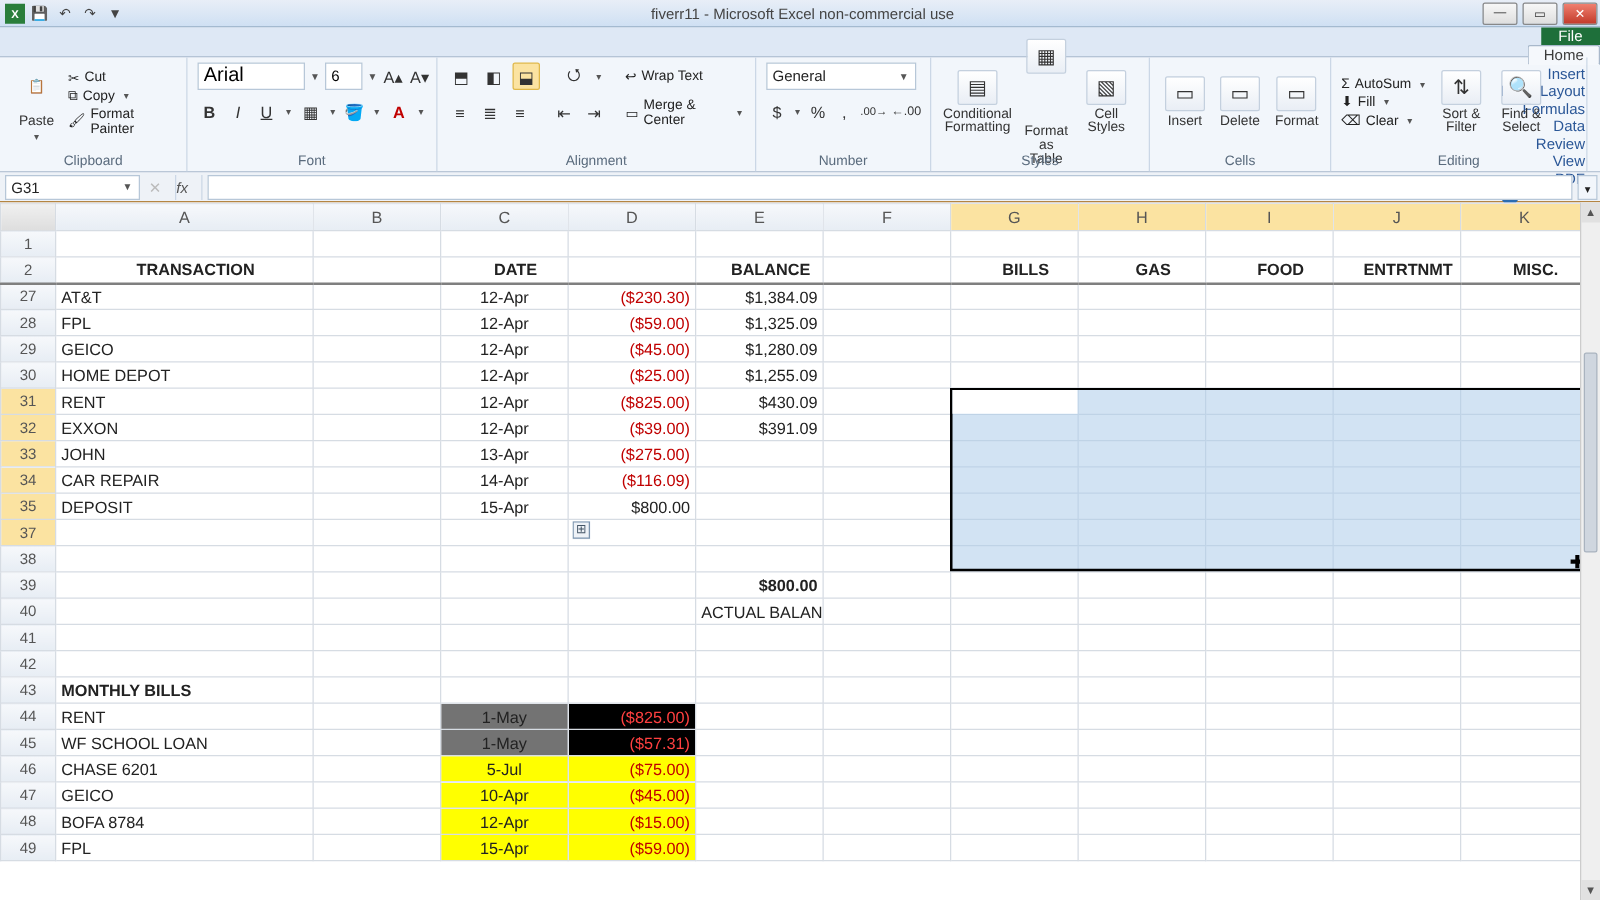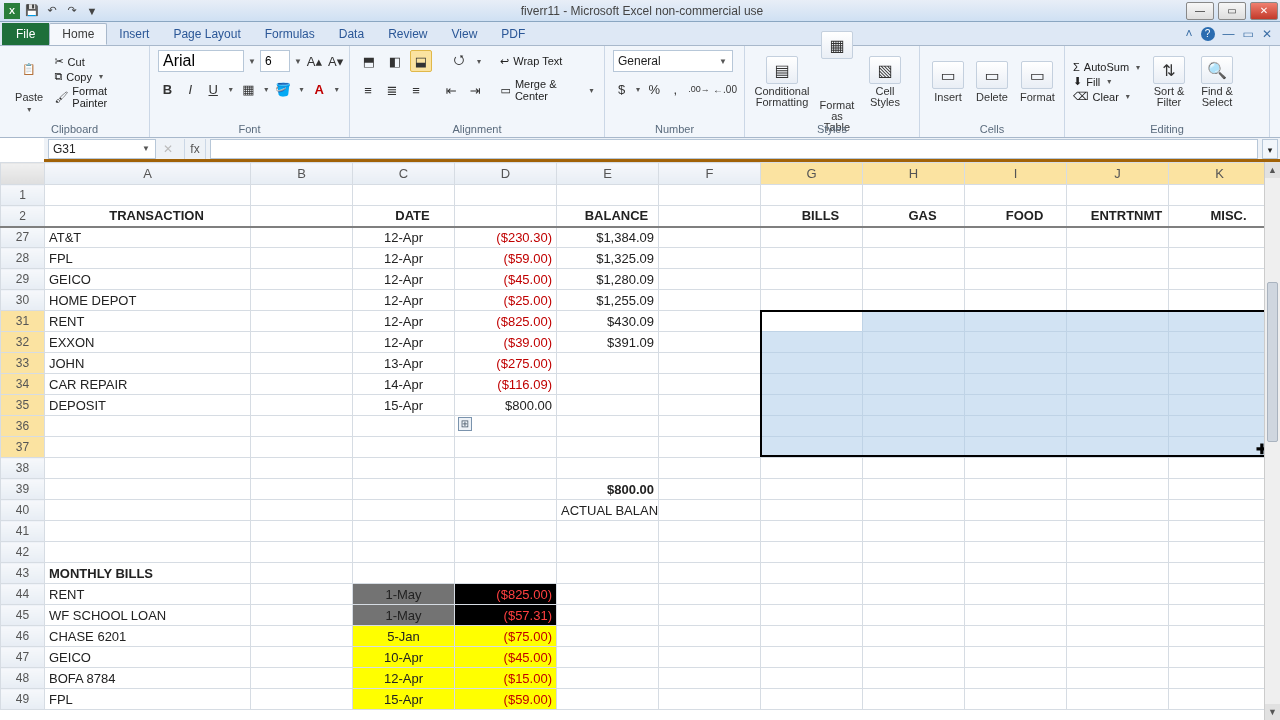--- a/index.html
+++ b/index.html
@@ -8,21 +8,21 @@
   
   .titlebar { height: 22px; background: linear-gradient(#e8eef7,#cfe0f3); display:flex; align-items:center; border-bottom:1px solid #8aa6c1; }
   .titlebar-left { display:flex; align-items:center; gap:4px; padding-left:4px; }
   .titlebar-left .ic{ width:16px; height:16px; display:inline-flex; align-items:center; justify-content:center; font-size:11px; color:#444; }
   .titlebar-title { flex:1; text-align:center; font-size:12px; color:#444; }
   .winbtns { display:flex; }
   .winbtn { width:28px; height:18px; margin:1px 2px; background:linear-gradient(#f7f7f7,#dedede); border:1px solid #888; border-radius:2px; display:flex; align-items:center; justify-content:center; font-size:10px; color:#333;}
   .winbtn.close{ background:linear-gradient(#f08070,#c23a2a); color:#fff; }
 
   
-  .ribtabs { height:24px; background:#dee8f5; display:flex; align-items:center; border-bottom:1px solid #a8b8cb; }
+  .ribtabs { height:24px; background:#dee8f5; display:flex; align-items:flex-end; border-bottom:1px solid #a8b8cb;flex-direction:column; }
   .filetab { background:#1e6f3a; color:#fff; height:22px; padding:0 14px; display:flex; align-items:center; font-size:12px; margin-left:2px;}
   .ribtab { height:22px; padding:0 12px; display:flex; align-items:center; color:#2b5797; font-size:12px; }
   .ribtab.active{ background:#f5f8fc; border:1px solid #a8b8cb; border-bottom:1px solid #f5f8fc; border-radius:2px 2px 0 0; color:#3b3b3b;}
   .ribhelp { margin-left:auto; display:flex; gap:8px; padding-right:8px; align-items:center; color:#3b6ea5;}
 
   
   .ribbon { height:92px; background:#f2f6fb; border-bottom:1px solid #a8b8cb; display:flex; }
   .group { border-right:1px solid #cbd7e6; padding:4px 8px 2px; display:flex; flex-direction:column; justify-content:space-between; }
   .group-label{ text-align:center; font-size:11px; color:#5a6b7d; padding-top:2px; position:relative;}
   .row{ display:flex; align-items:center; gap:4px; }
@@ -31,23 +31,23 @@
   .dd{ width:10px; font-size:8px; color:#555; text-align:center;}
   .bigbtn{ width:44px; display:flex; flex-direction:column; align-items:center; font-size:11px; color:#333; gap:2px; padding:2px 4px;}
   .bigbtn .ico{ width:32px; height:28px; background:linear-gradient(#fff,#e9eef5); border:1px solid #c4d0de; border-radius:2px; display:flex; align-items:center; justify-content:center; font-size:16px;}
   .bigicon{ width:32px; height:38px; display:flex; flex-direction:column; align-items:center; justify-content:center; }
   input.fontname{ width:86px; height:22px; border:1px solid #b7c7d8; background:#fff; padding:0 4px; font-size:16px;}
   input.fontsize{ width:30px; height:22px; border:1px solid #b7c7d8; background:#fff; padding:0 4px; font-size:12px;}
   .selectlike{ height:22px; border:1px solid #b7c7d8; background:#fff; padding:0 4px; font-size:12px; display:flex; align-items:center;}
   .txtline{ display:flex; align-items:center; gap:4px; font-size:11px;}
 
   
-  .fbar{ height:24px; background:#eef2f7; border-bottom:3px solid #a16207; display:flex; align-items:center;margin-left:44px;}
+  .fbar{ height:24px; background:#eef2f7; border-bottom:1px solid #a16207; display:flex; align-items:center;}
   .namebox{ width:108px; height:20px; margin:0 2px 0 4px; border:1px solid #b7c7d8; background:#fff; padding:0 4px; font-size:12px; display:flex; align-items:center;}
-  .fx{ width:22px; height:20px; text-align:center; color:#555; border-left:1px solid #cbd7e6; border-right:1px solid #cbd7e6; line-height:20px; margin-left:6px;}
+  .fx{ width:22px; height:20px; font-style:italic; color:#555; border-left:1px solid #cbd7e6; border-right:1px solid #cbd7e6; line-height:20px; margin-left:6px;}
   .formula{ flex:1; height:20px; border:1px solid #b7c7d8; background:#fff; margin:0 4px; }
   .fdrop{ width:16px; height:20px; border:1px solid #b7c7d8; background:#f2f6fb; text-align:center; font-size:9px; line-height:20px; margin-right:2px;}
 
   
   .grid{ position:relative; height:558px; background:#fff; display:flex; }
   .vscroll{ width:16px; background:#efefef; border-left:1px solid #ccc; position:relative;}
   .vscroll .arrow{height:16px; background:#e1e1e1; text-align:center; font-size:9px; line-height:16px; color:#555;}
   .vscroll .thumb{ position:absolute; left:2px; right:2px; top:120px; height:160px; background:#cfd6df; border:1px solid #a9b3bf; border-radius:2px;}
   .sheetwrap{ flex:1; overflow:hidden; position:relative; }
 
@@ -472,34 +472,20 @@
             <td class="r">$800.00</td>
             <td class="r"></td>
             <td class=""></td>
             <td class=""></td>
             <td class=""></td>
             <td class=""></td>
             <td class=""></td>
             <td class=""></td>
           </tr>
           <tr>
-            <th class="rowhdr hl">36</th>
-            <td class=""></td>
-            <td class=""></td>
-            <td class="c"></td>
-            <td class="r"></td>
-            <td class="r"></td>
-            <td class=""></td>
-            <td class=""></td>
-            <td class=""></td>
-            <td class=""></td>
-            <td class=""></td>
-            <td class=""></td>
-          </tr>
-          <tr>
             <th class="rowhdr hl">37</th>
             <td class=""></td>
             <td class=""></td>
             <td class="c"></td>
             <td class="r"></td>
             <td class="r"></td>
             <td class=""></td>
             <td class=""></td>
             <td class=""></td>
             <td class=""></td>
@@ -615,21 +601,21 @@
             <td class=""></td>
             <td class=""></td>
             <td class=""></td>
             <td class=""></td>
             <td class=""></td>
           </tr>
           <tr>
             <th class="rowhdr">46</th>
             <td class="">CHASE 6201</td>
             <td class=""></td>
-            <td class="c hlY">5-Jan</td>
+            <td class="c hlY">5-Jul</td>
             <td class="r neg hlY">($75.00)</td>
             <td class="r"></td>
             <td class=""></td>
             <td class=""></td>
             <td class=""></td>
             <td class=""></td>
             <td class=""></td>
             <td class=""></td>
           </tr>
           <tr>

